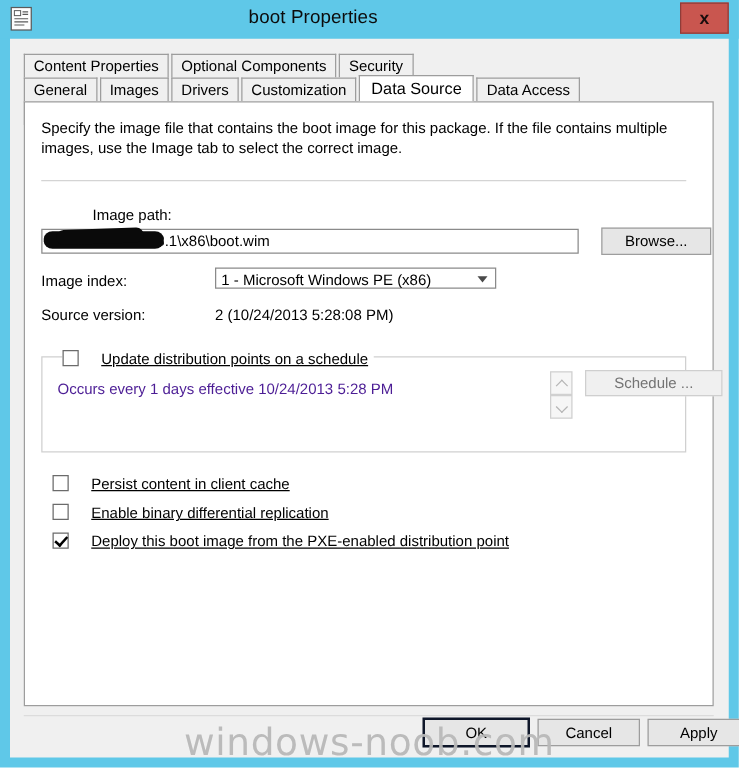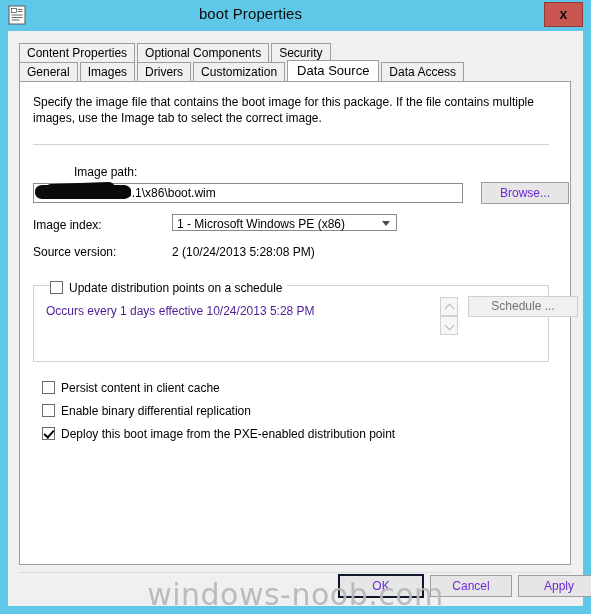--- a/index.html
+++ b/index.html
@@ -193,21 +193,21 @@
     width: 88px;
     height: 22px;
   }
 
   .btn {
     box-sizing: border-box;
     background: #e6e6e6;
     border: 1px solid #9d9d9d;
     font-family: "Liberation Sans", sans-serif;
     font-size: 12px;
-    color: #6d28d9;
+    color: #000000;
     text-align: center;
     cursor: pointer;
   }
   .btn.disabled {
     color: #737373;
     background: #f0f0f0;
     border-color: #cfcfcf;
     cursor: default;
   }
   .btn.default {
@@ -279,22 +279,23 @@
     position: absolute;
     left: 3px; top: 0px;
     width: 4px; height: 8px;
     border: solid #000;
     border-width: 0 2px 2px 0;
     transform: rotate(42deg);
   }
   .cblabel {
     font-size: 12px;
     color: #000;
-    margin-left: 6px;
+    margin-left: 18px;
     vertical-align: 0px;
+    text-decoration: underline;
   }
 
   #occurs-text {
     position: absolute;
     left: 26px; top: 222px;
     font-size: 12px;
     color: #4c1d95;
   }
 
   

